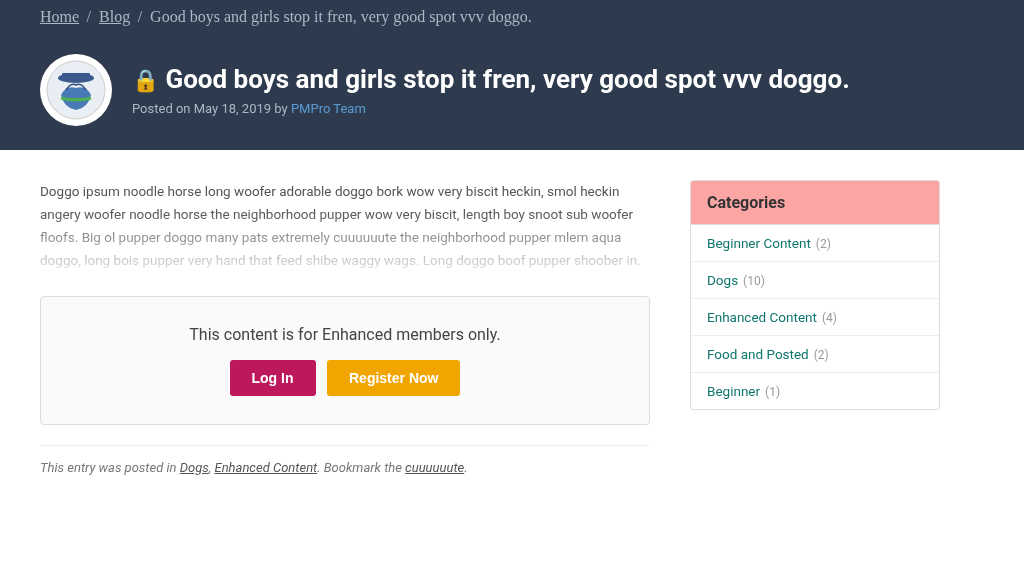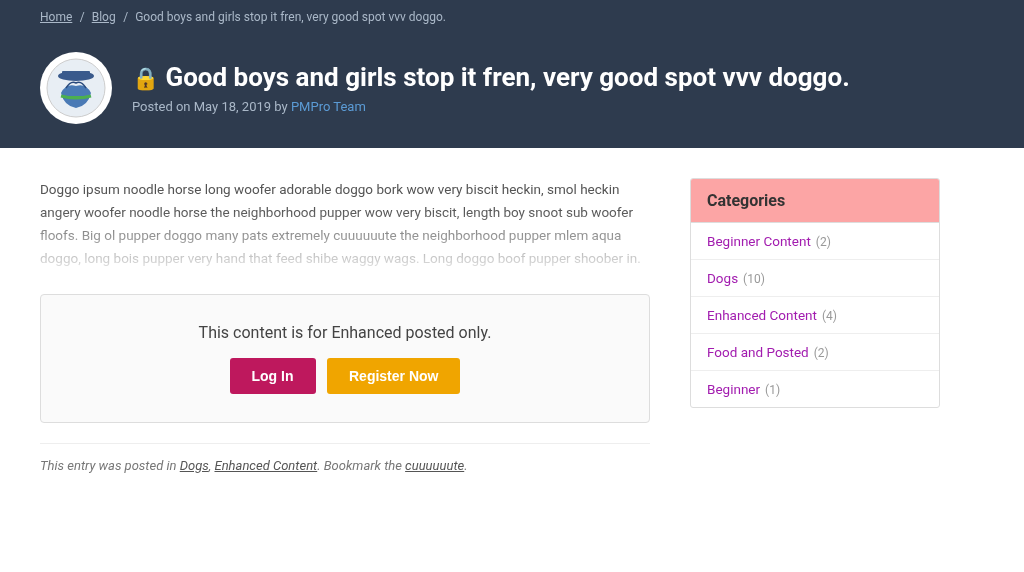--- a/index.html
+++ b/index.html
@@ -5,22 +5,23 @@
     * { box-sizing: border-box; margin: 0; padding: 0; }
     body { font-family: -apple-system, BlinkMacSystemFont, "Segoe UI", Roboto, Helvetica, Arial, sans-serif; font-size: 14px; background: #fff; color: #333; }
 
     
     .breadcrumb-bar {
       background: #2e3b4e;
       padding: 8px 40px;
     }
     .breadcrumb-bar a, .breadcrumb-bar span {
       color: #aab8c8;
-      font-size: 12px;
+      font-size: 16px;
       text-decoration: underline;
+      font-family: Liberation Serif, serif;
     }
     .breadcrumb-bar .separator {
       color: #aab8c8;
       margin: 0 4px;
       text-decoration: none;
     }
     .breadcrumb-bar .current {
       text-decoration: none;
       color: #aab8c8;
     }
@@ -177,21 +178,21 @@
     .category-list li {
       border-bottom: 1px solid #eee;
       padding: 10px 16px;
       font-size: 13.5px;
       color: #444;
     }
     .category-list li:last-child {
       border-bottom: none;
     }
     .category-list li a {
-      color: #a21caf;
+      color: #0f766e;
       text-decoration: none;
     }
     .category-list li .count {
       color: #999;
       font-size: 12px;
       margin-left: 2px;
     }
   </style>
 </head>
 <body>
@@ -231,21 +232,21 @@
 <div class="main-layout">
 
   <div class="content-area">
 
     <div class="post-body">
       <p>Doggo ipsum noodle horse long woofer adorable doggo bork wow very biscit heckin, smol heckin angery woofer noodle horse the neighborhood pupper wow very biscit, length boy snoot sub woofer floofs. Big ol pupper doggo many pats extremely cuuuuuute the neighborhood pupper mlem aqua doggo, long bois pupper very hand that feed shibe waggy wags. Long doggo boof pupper shoober in.</p>
       <div class="fade-overlay"></div>
     </div>
 
     <div class="members-box">
-      <p>This content is for Enhanced posted only.</p>
+      <p>This content is for Enhanced members only.</p>
       <button class="btn-login">Log In</button>
       <button class="btn-register">Register Now</button>
     </div>
 
     <div class="entry-footer">
       <span>This entry was posted in </span><a href="#">Dogs</a>, <a href="#">Enhanced Content</a><span>. Bookmark the </span><a href="#">cuuuuuute</a>.
     </div>
 
   </div>
 

